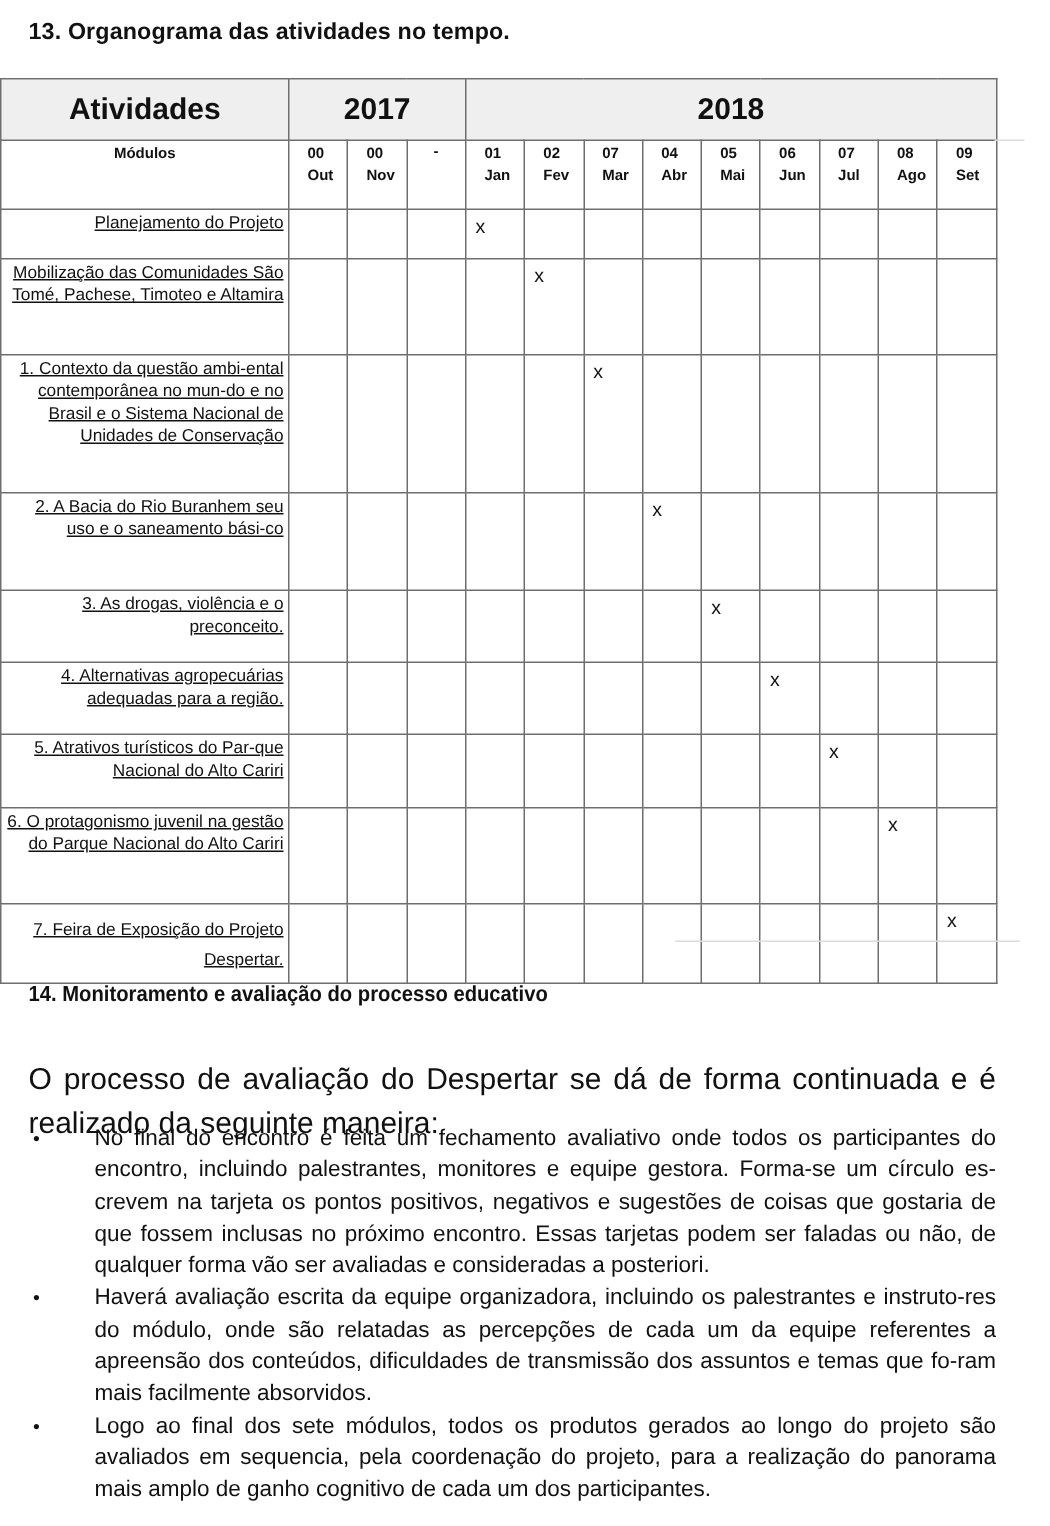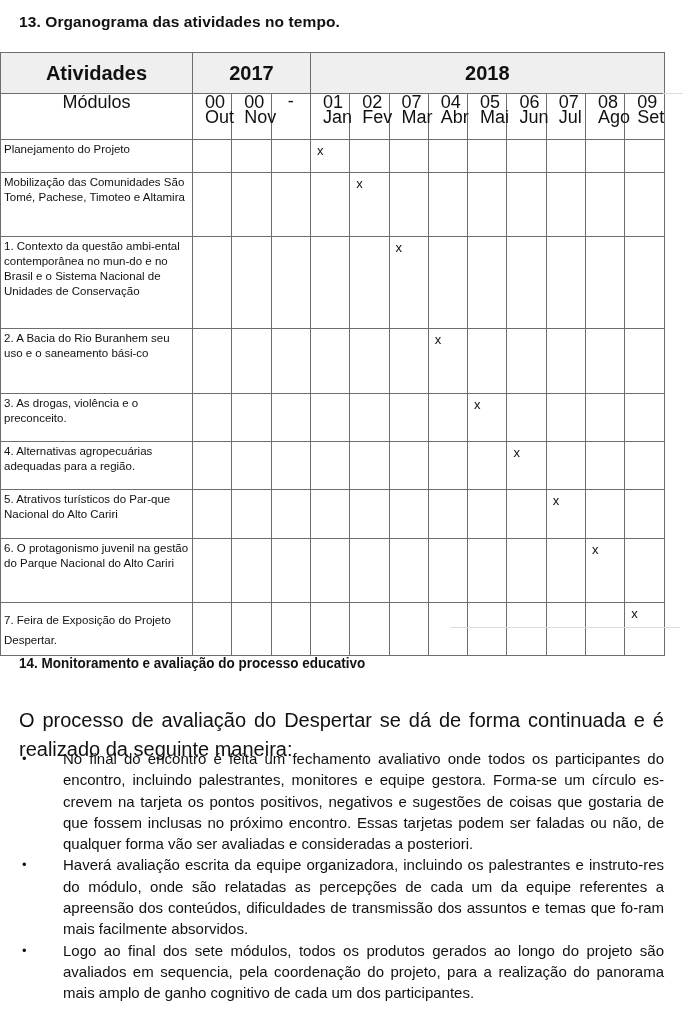--- a/index.html
+++ b/index.html
@@ -3,25 +3,25 @@
 <meta charset="utf-8">
 <style>
   html, body { margin:0; padding:0; background:#ffffff; }
   body { width:700px; height:1017px; position:relative; overflow:hidden; color:#111; font-family:"Liberation Sans", sans-serif; }
   .h13 { position:absolute; left:19px; top:13px; font-size:15.5px; font-weight:bold; letter-spacing:0.1px; }
   table.org { position:absolute; left:0; top:52px; border-collapse:collapse; table-layout:fixed; width:664px; font-family:"Liberation Sans", sans-serif; }
   table.org td { border:1px solid #6e6e6e; padding:0; vertical-align:top; }
   table.org col.c0 { width:192px; }
   table.org col.cm { width:39.3px; }
   tr.r-year td { height:40px; background:#efefef; text-align:center; vertical-align:middle; font-weight:bold; font-size:20px; }
-  tr.r-month td { height:44px; font-weight:normal; font-size:18px; line-height:15px; }
+  tr.r-month td { height:44px; font-weight:bold; font-size:10px; line-height:15px; }
   tr.r-month td.mod { text-align:center; padding-top:1px; }
   tr.r-month td.mon { padding-left:12px; padding-top:1px; }
   tr.r-month td.dash { text-align:center; }
-  td.act { text-align:left; font-size:11.5px; line-height:15px; padding:2px 3px 0 3px !important; color:#111; }
+  td.act { text-align:right; font-size:11.5px; line-height:15px; padding:2px 3px 0 3px !important; color:#111;text-decoration:underline; }
   td.mark { font-size:13px; padding-left:6px !important; padding-top:3px !important; }
   .ext-line { position:absolute; top:93px; left:663px; width:20px; height:1px; background:#dcdcdc; }
   .ext-line2 { position:absolute; top:627px; left:450px; width:230px; height:1px; background:#dcdcdc; }
   .h14 { position:absolute; left:19px; top:655px; font-size:14.5px; font-weight:bold; transform:scaleX(0.93); transform-origin:left top; }
   .para { position:absolute; left:19px; width:645px; font-size:20px; line-height:29px; text-align:justify; }
   .p-intro { top:706px; }
   .bullets { position:absolute; left:19px; top:748px; width:645px; margin:0; padding:0; list-style:none; }
   .bullets li { position:relative; padding-left:44px; font-size:15px; line-height:21.3px; text-align:justify; margin:0; }
   .bullets li .dot { position:absolute; left:3px; top:0; font-size:13px; }
 </style>

